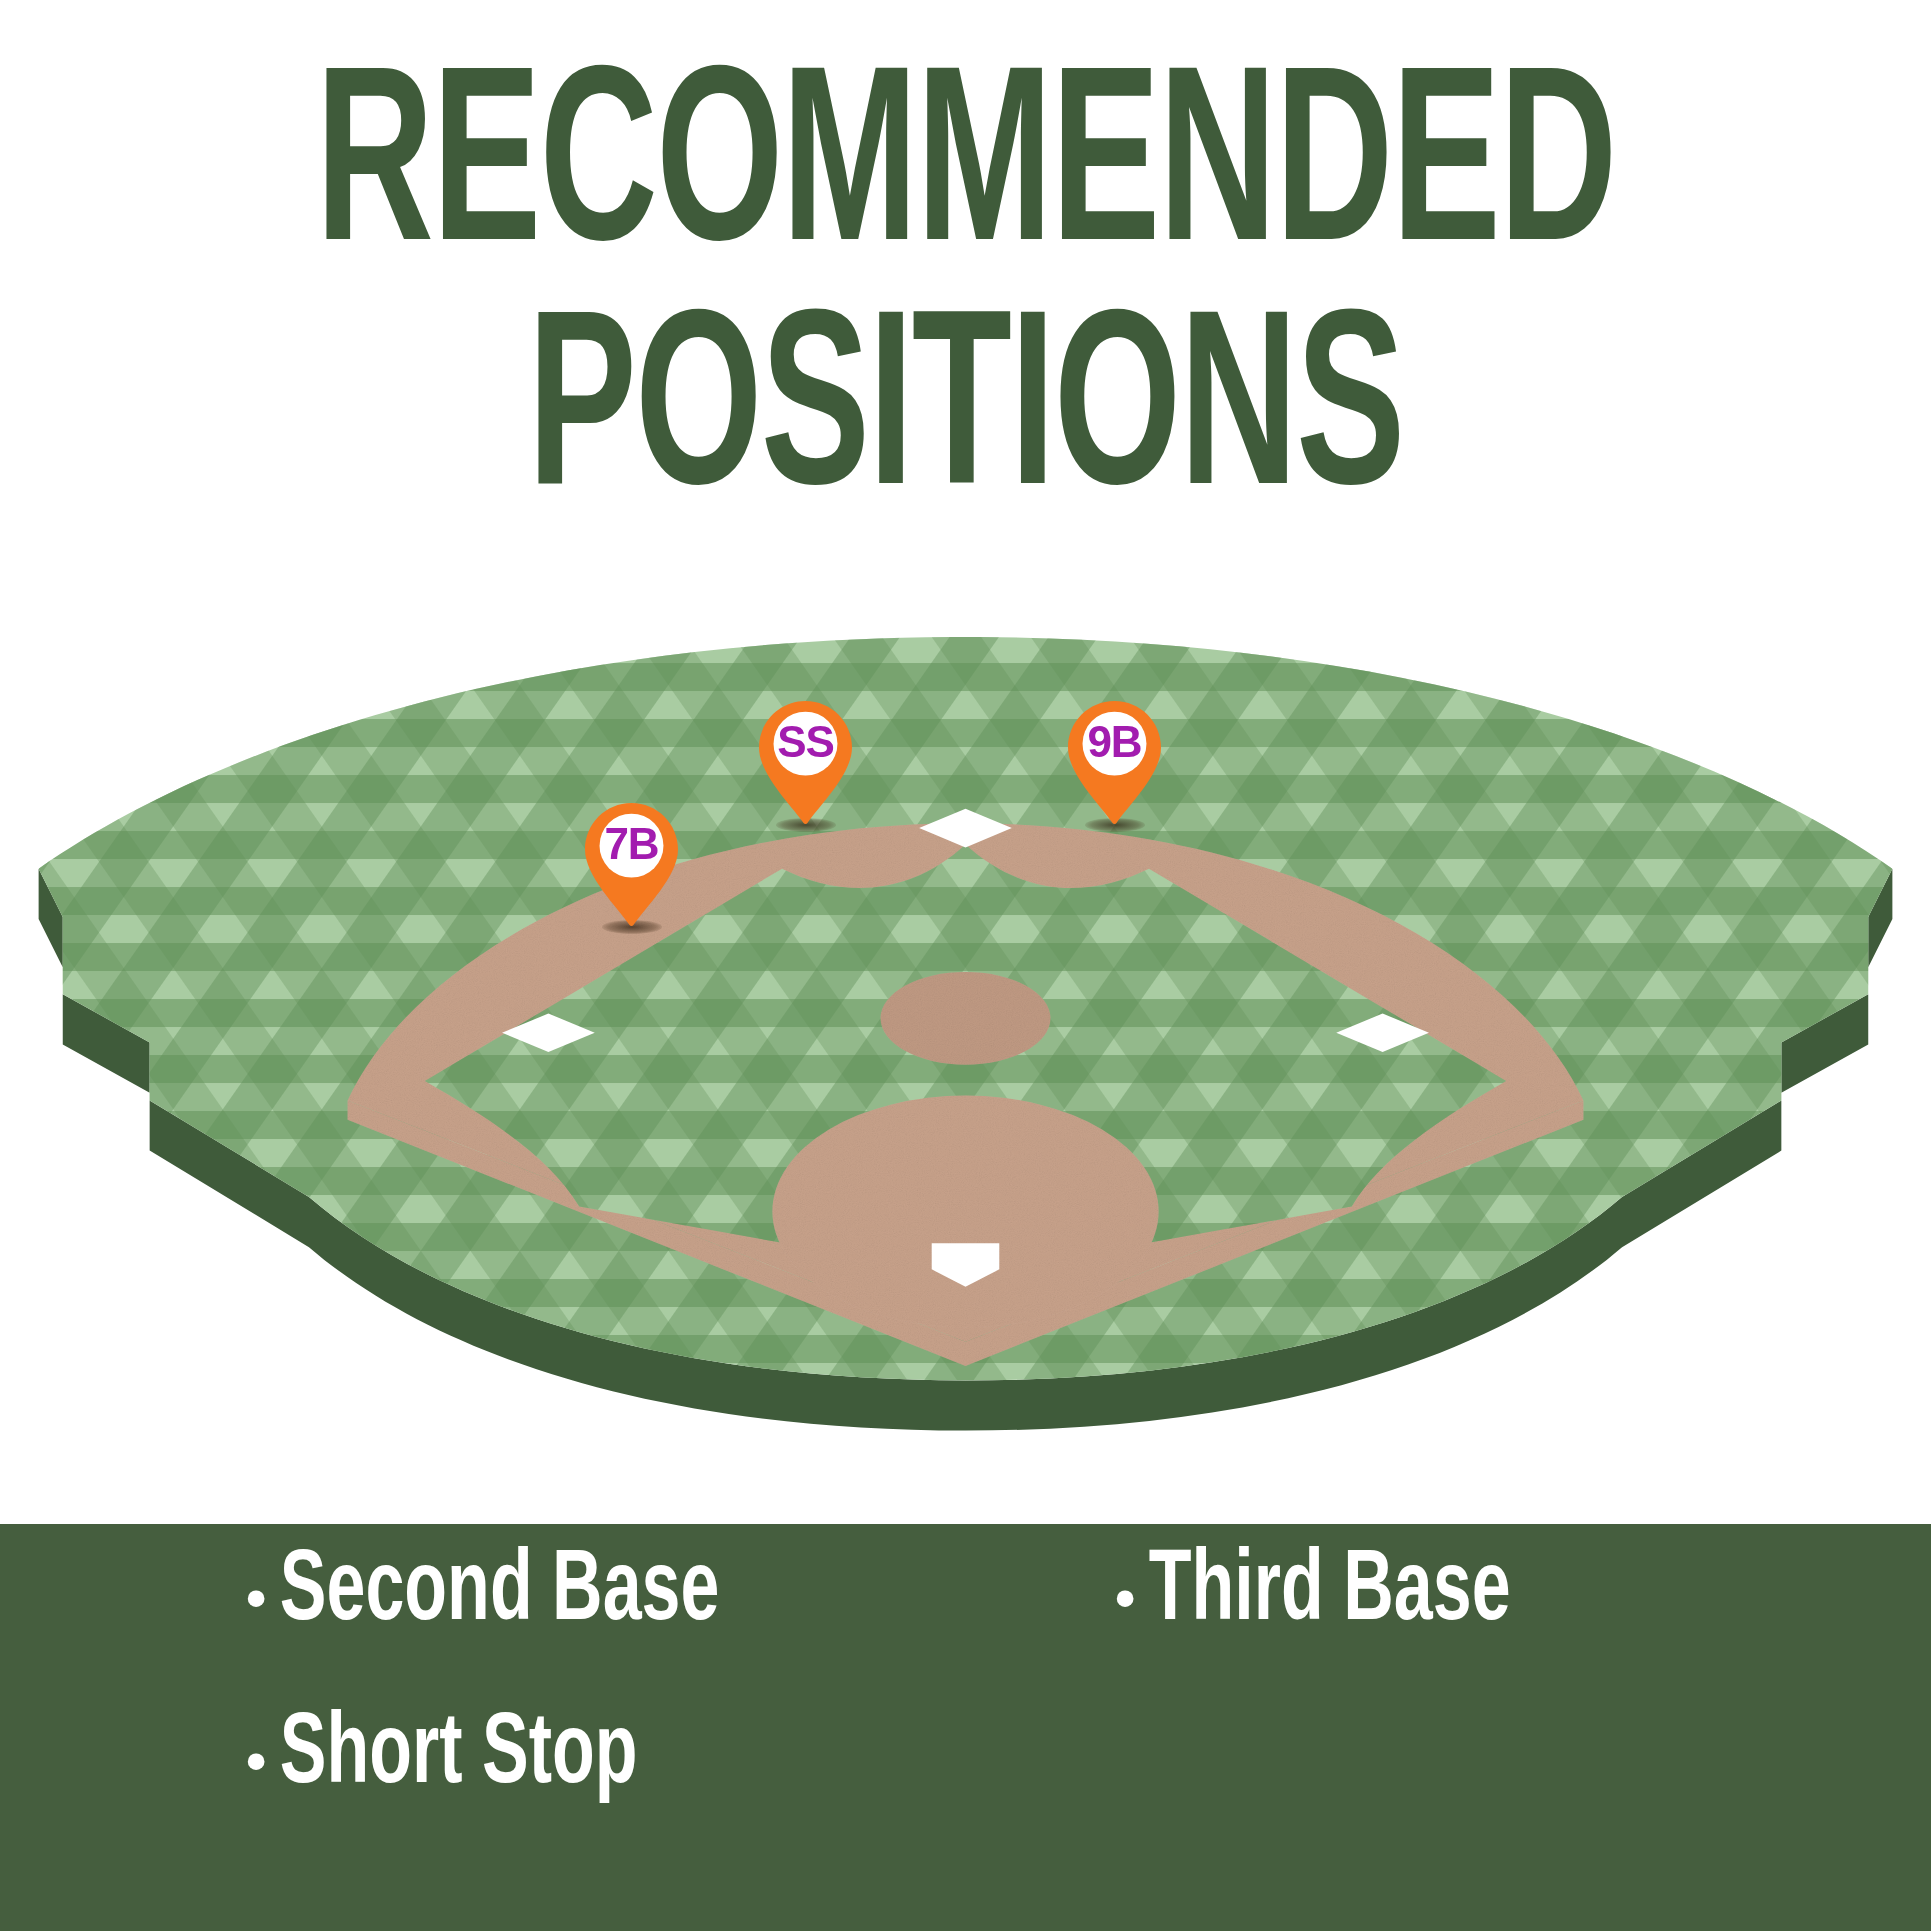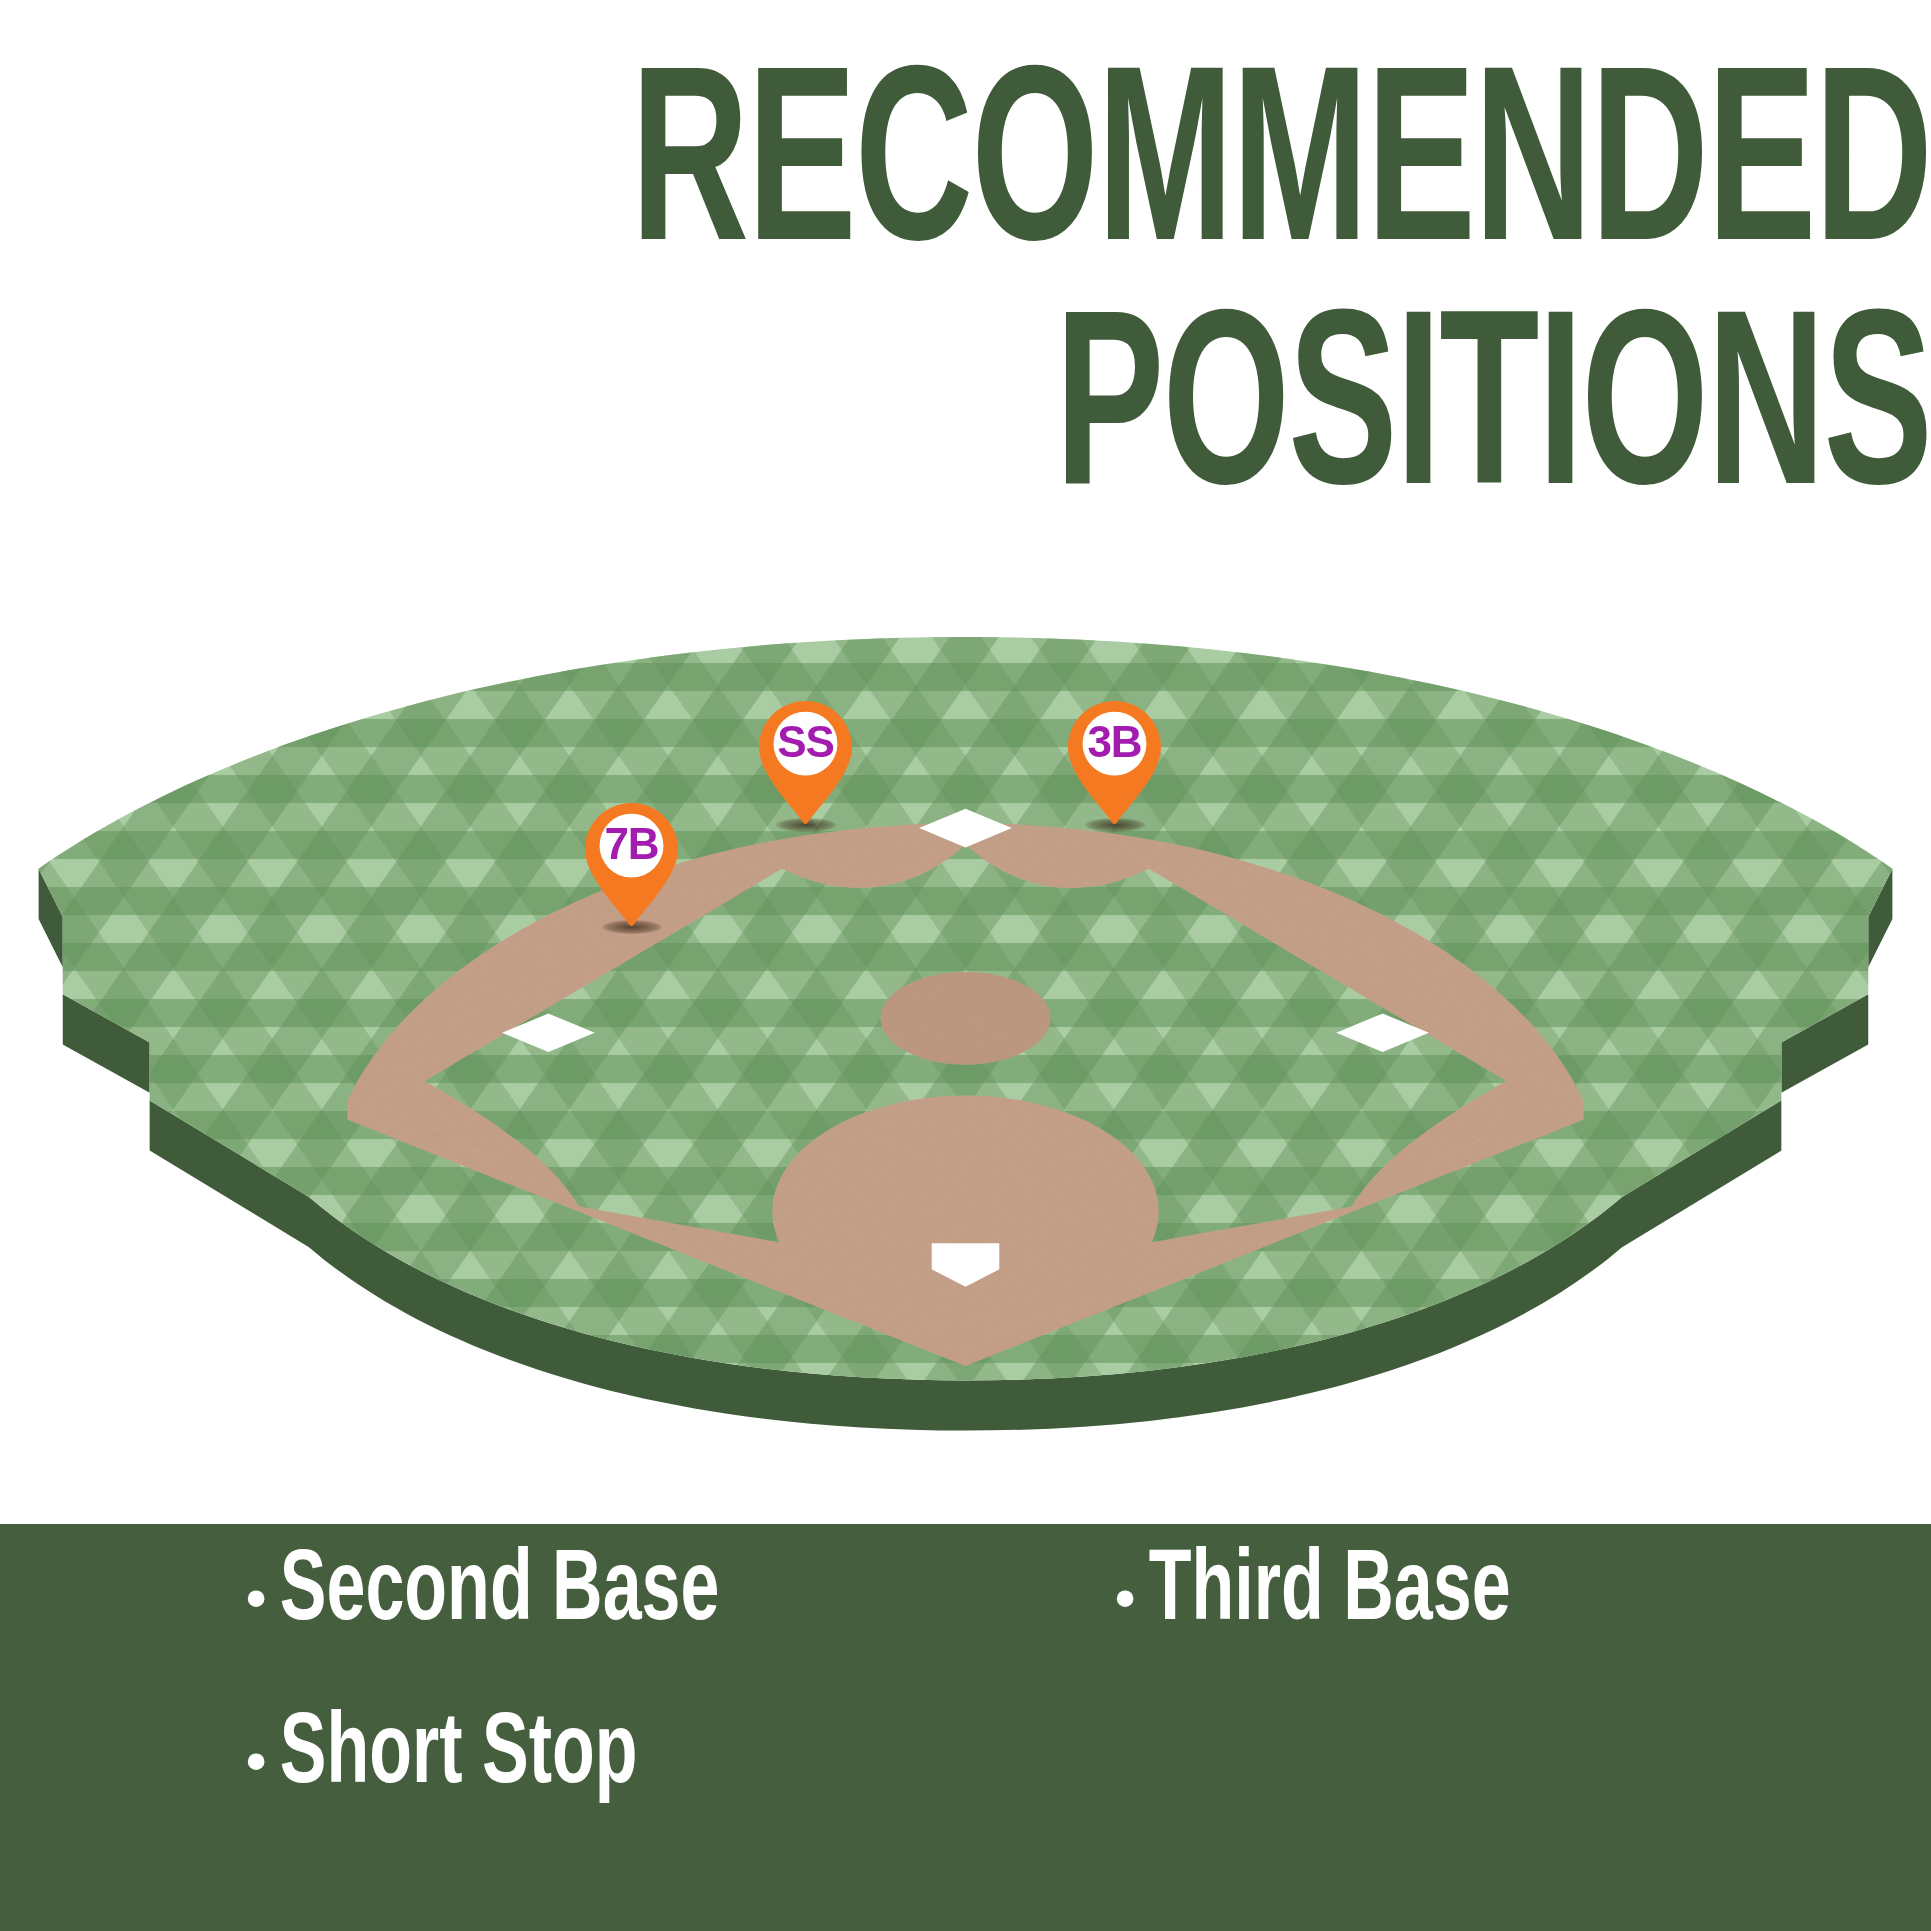--- a/index.html
+++ b/index.html
@@ -8,21 +8,21 @@
     background:#ffffff;
     font-family:"Liberation Sans", sans-serif;
     overflow:hidden;
     position:relative;
   }
 
   
   .title-block{
     position:absolute;
     top:19.3px;left:0;width:1931px;
-    text-align:right;
+    text-align:center;
     z-index:5;
   }
   .title-line{
     display:block;
     color:#3F5B3A;
     font-family:"Liberation Sans Narrow","Liberation Sans",sans-serif;
     font-weight:bold;
     letter-spacing:-1.9px;
     line-height:0.92;
     transform:scaleX(1.0) scaleY(1.52);
@@ -267,21 +267,21 @@
   </svg>
   <div class="pin-label">SS</div>
 </div>
 
 <div class="pin" id="pin-2b">
   <div class="pin-shadow"></div>
   <svg class="pin-body" viewBox="0 0 96 128" xmlns="http://www.w3.org/2000/svg">
     <path d="M48 0 C21.5 0 0 21.5 0 48 C0 76 34 108 46 126 C47 127.3 49 127.3 50 126 C62 108 96 76 96 48 C96 21.5 74.5 0 48 0 Z" fill="#F57920"></path>
     <circle cx="48" cy="44" r="33" fill="#FFFFFF"></circle>
   </svg>
-  <div class="pin-label">3B</div>
+  <div class="pin-label">9B</div>
 </div>
 
 <div class="pin" id="pin-3b">
   <div class="pin-shadow"></div>
   <svg class="pin-body" viewBox="0 0 96 128" xmlns="http://www.w3.org/2000/svg">
     <path d="M48 0 C21.5 0 0 21.5 0 48 C0 76 34 108 46 126 C47 127.3 49 127.3 50 126 C62 108 96 76 96 48 C96 21.5 74.5 0 48 0 Z" fill="#F57920"></path>
     <circle cx="48" cy="44" r="33" fill="#FFFFFF"></circle>
   </svg>
   <div class="pin-label">7B</div>
 </div>

